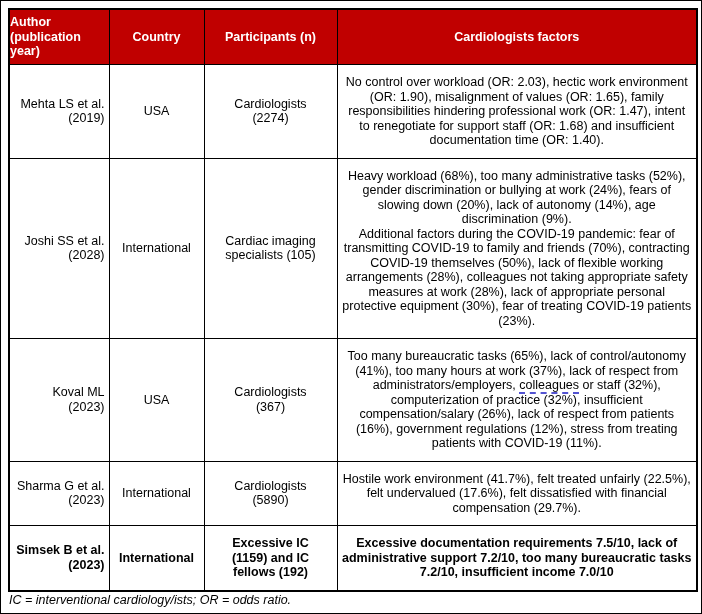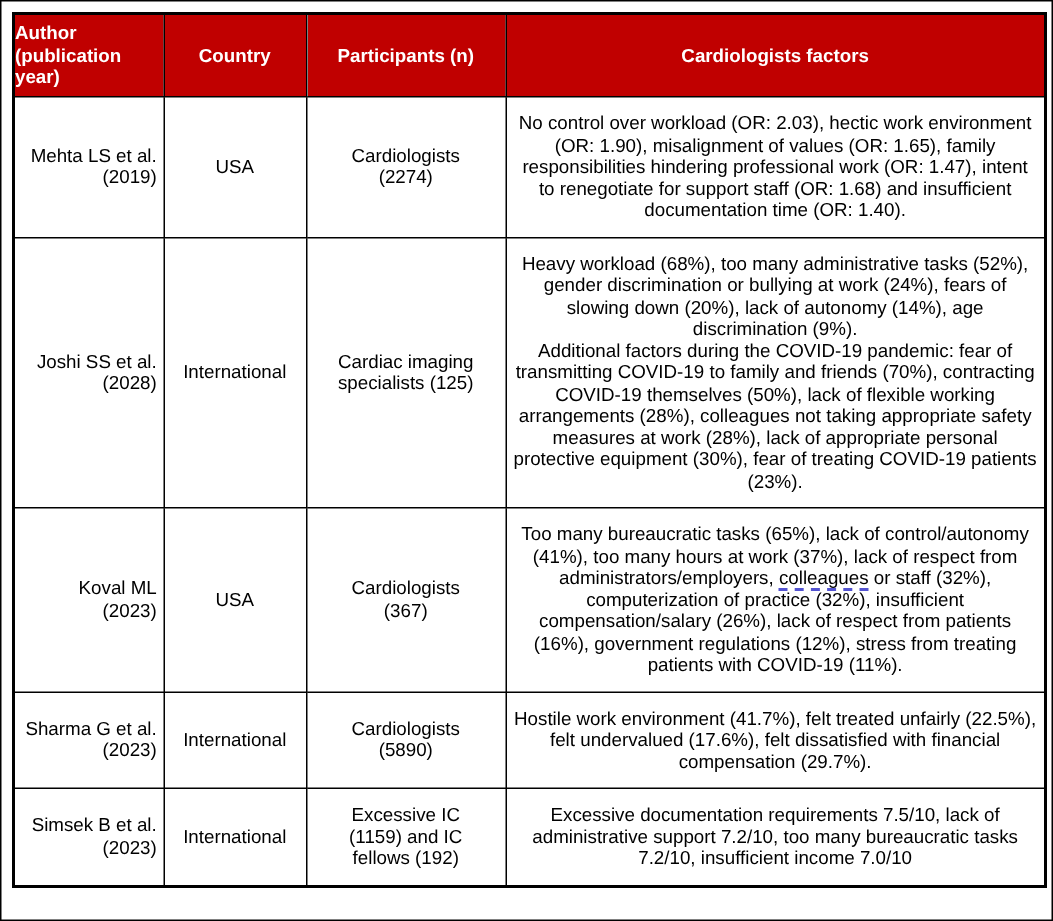--- a/index.html
+++ b/index.html
@@ -50,21 +50,21 @@
   col.c2 { width:95px; }
   col.c3 { width:133px; }
   col.c4 { width:360px; }
   td.author { text-align:right; }
   td.country, td.participants, td.factors { text-align:center; }
   td.factors div { margin:0; }
   tr.r1 { height:86px; }
   tr.r2 { height:168px; }
   tr.r3 { height:121px; }
   tr.r4 { height:41px; }
-  tr.r5 { height:50px; }
+  tr.r5 { height:50px;font-weight:bold; }
   .grammar-underline {
     border-bottom:2px dashed #5353D1;
   }
   .footnote {
     margin:1px 0 0 1px;
     font-style:italic;
     font-size:12.5px;
     line-height:14px;
   }
 </style>
@@ -99,21 +99,21 @@
           <div>(2274)</div>
         </td>
         <td class="factors">No control over workload (OR: 2.03), hectic work environment (OR: 1.90), misalignment of values (OR: 1.65), family responsibilities hindering professional work (OR: 1.47), intent to renegotiate for support staff (OR: 1.68) and insufficient documentation time (OR: 1.40).</td>
       </tr>
 
       <tr class="r2">
         <td class="author">Joshi SS et al. (2028)</td>
         <td class="country">International</td>
         <td class="participants">
           <div>Cardiac imaging</div>
-          <div>specialists (125)</div>
+          <div>specialists (105)</div>
         </td>
         <td class="factors">
           <div>Heavy workload (68%), too many administrative tasks (52%), gender discrimination or bullying at work (24%), fears of slowing down (20%), lack of autonomy (14%), age discrimination (9%).</div>
           <div>Additional factors during the COVID-19 pandemic: fear of transmitting COVID-19 to family and friends (70%), contracting COVID-19 themselves (50%), lack of flexible working arrangements (28%), colleagues not taking appropriate safety measures at work (28%), lack of appropriate personal protective equipment (30%), fear of treating COVID-19 patients (23%).</div>
         </td>
       </tr>
 
       <tr class="r3">
         <td class="author">Koval ML (2023)</td>
         <td class="country">USA</td>
@@ -141,14 +141,15 @@
           <div>Excessive IC</div>
           <div>(1159) and IC</div>
           <div>fellows (192)</div>
         </td>
         <td class="factors">Excessive documentation requirements 7.5/10, lack of administrative support 7.2/10, too many bureaucratic tasks 7.2/10, insufficient income 7.0/10</td>
       </tr>
 
     </tbody>
   </table>
 
+  <p class="footnote">IC = interventional cardiology/ists; OR = odds ratio.</p>
 
 </div>
 
 </body></html>

